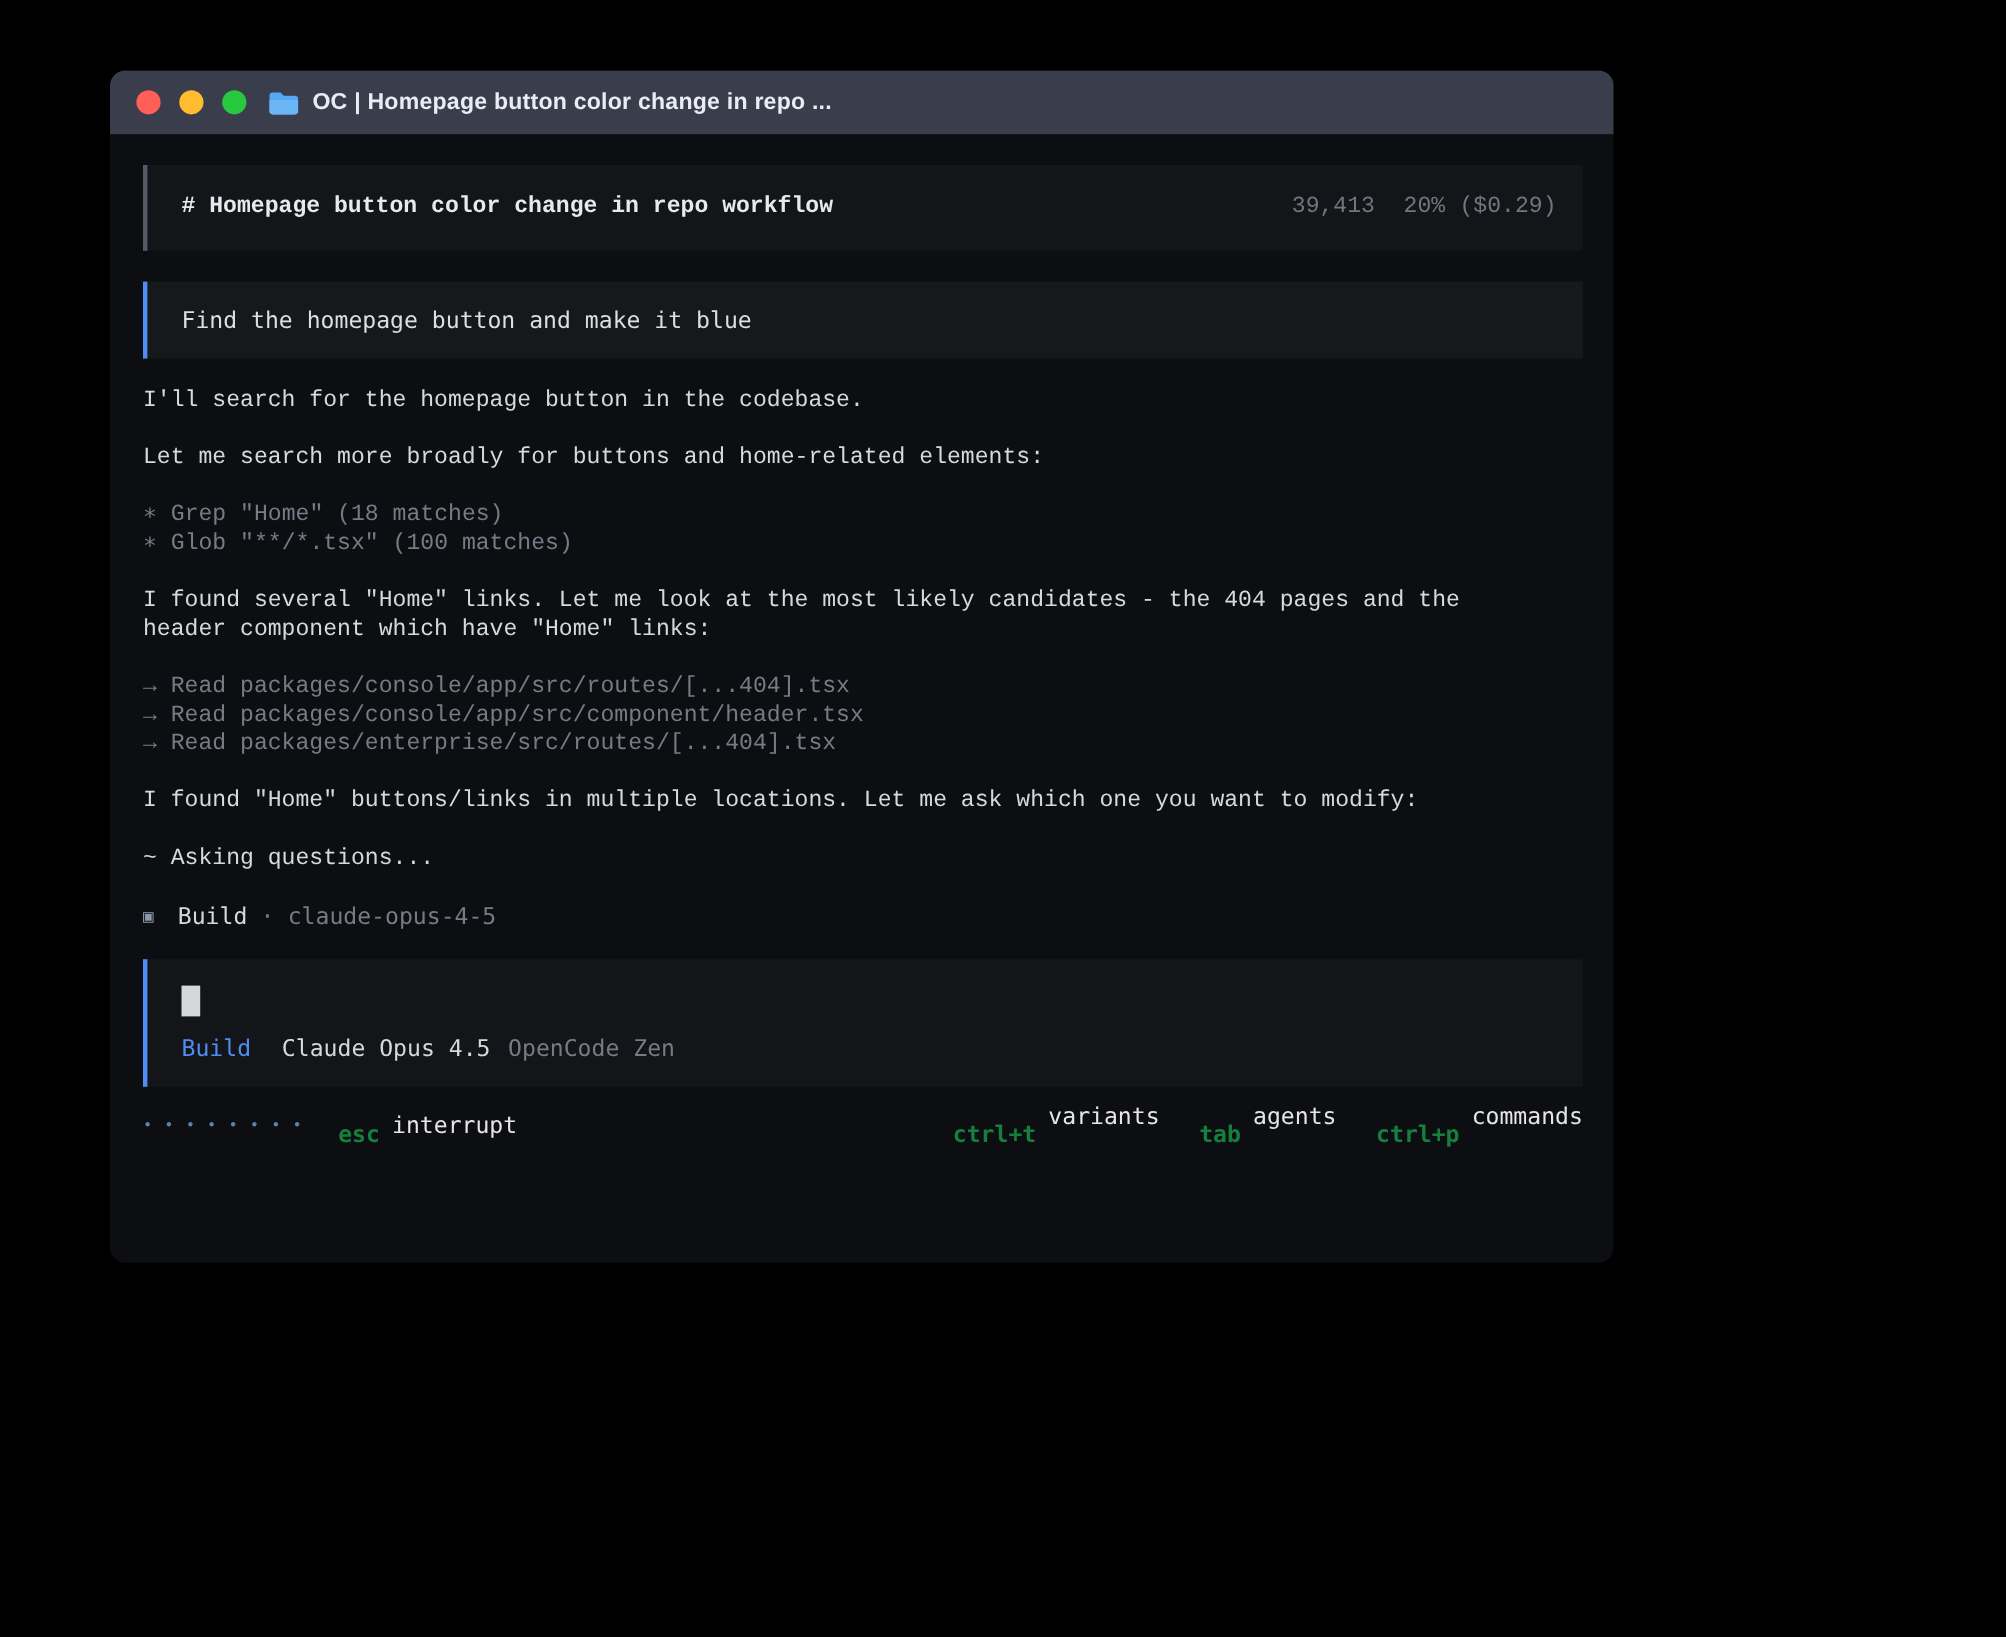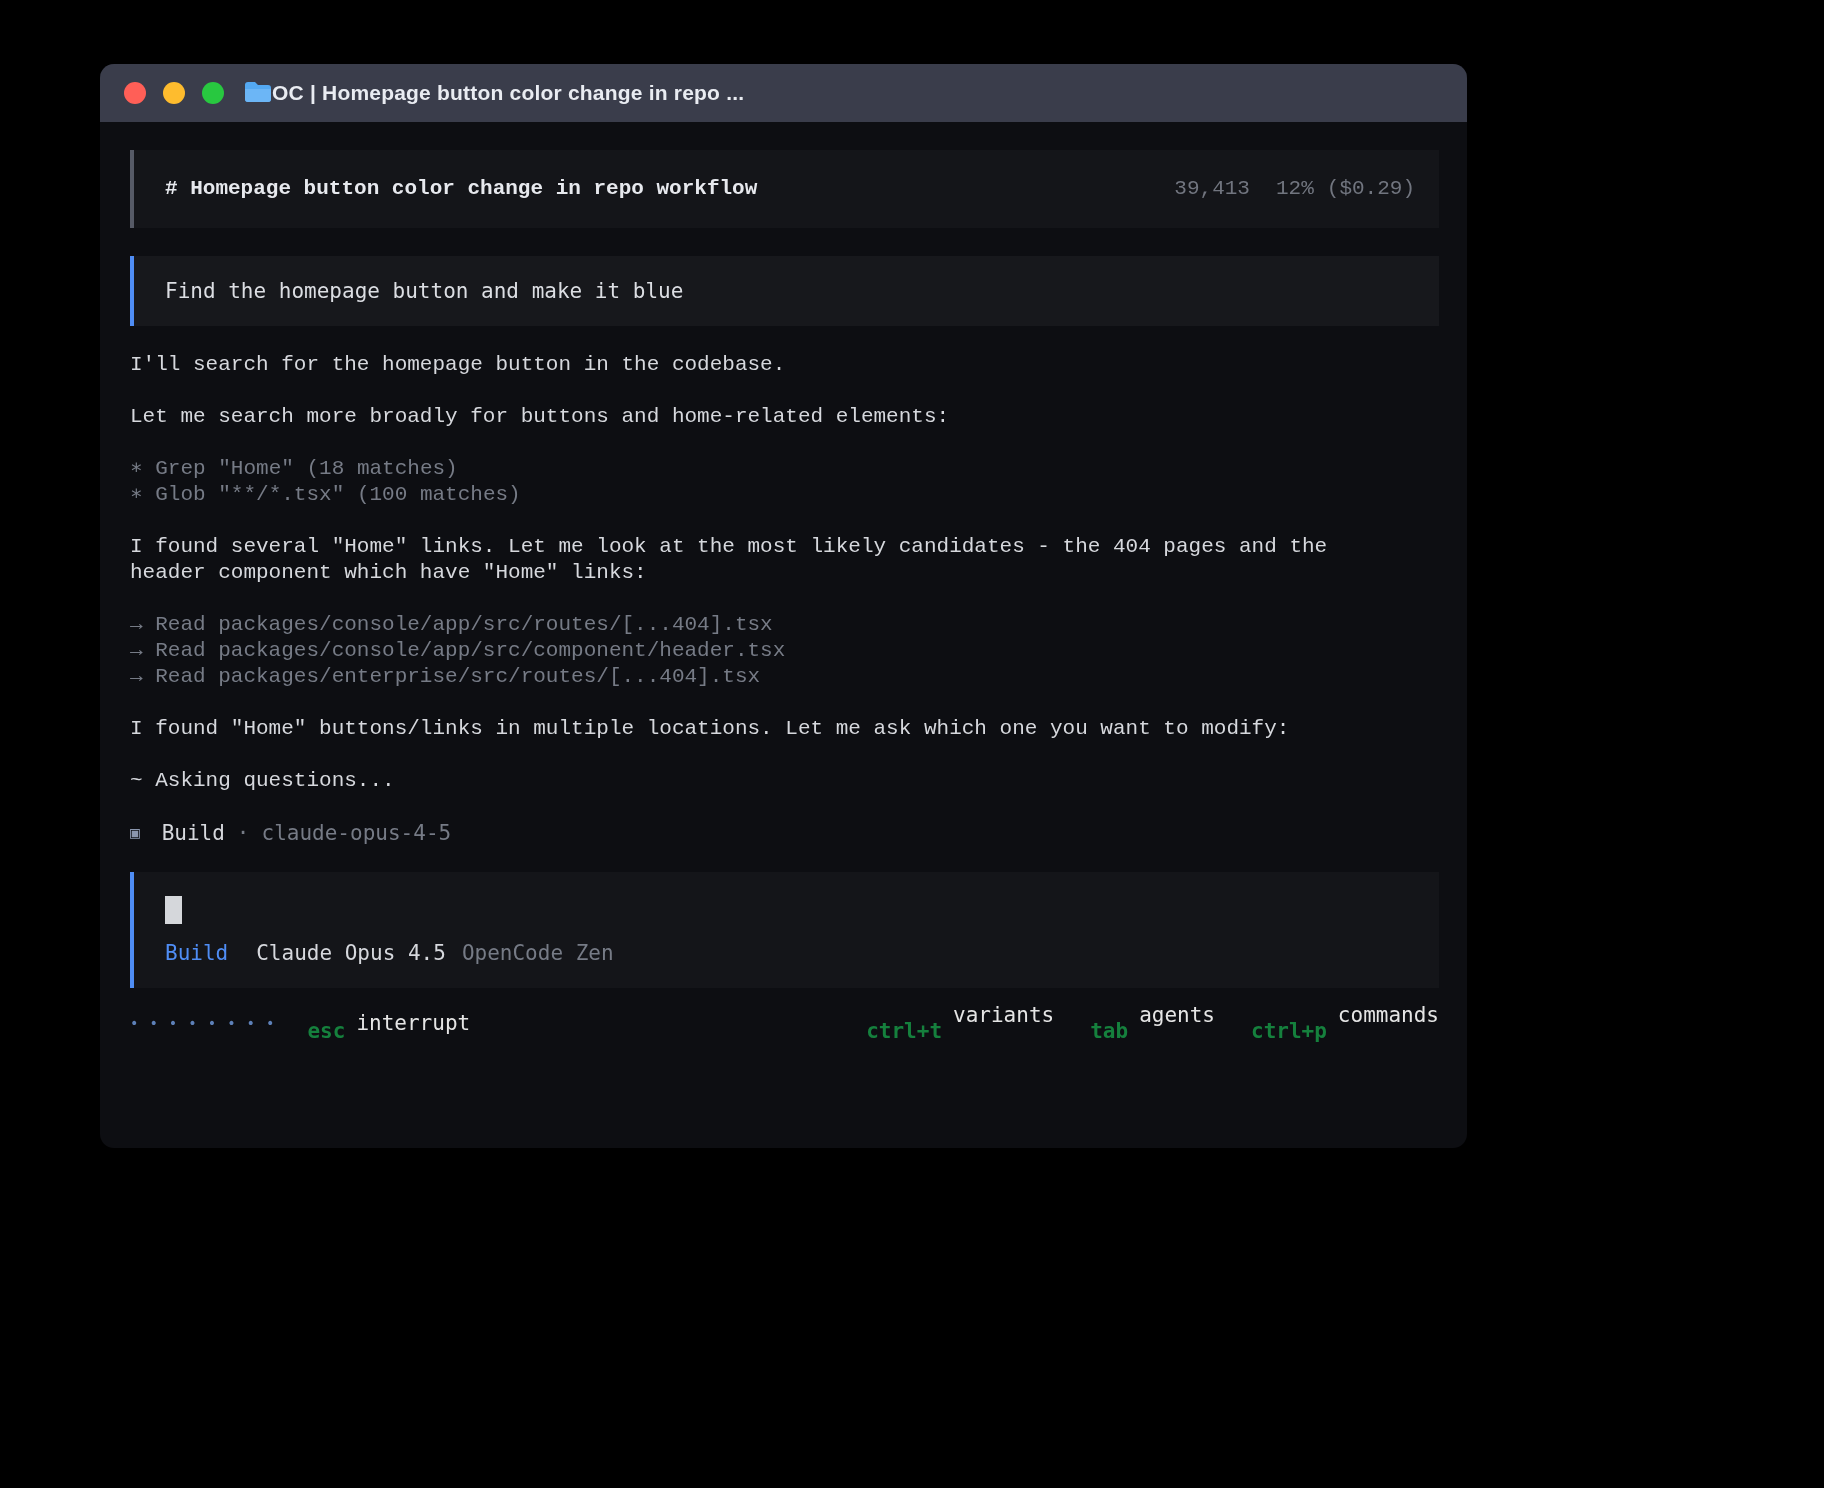--- a/index.html
+++ b/index.html
@@ -13,21 +13,21 @@
   }
   .titlebar {
     height:58px; background:#3a3d4b; display:flex; align-items:center;
     padding-left:24px;
   }
   .lights { display:flex; gap:17px; }
   .light { width:22px; height:22px; border-radius:50%; }
   .light.red { background:#ff5f57; }
   .light.yellow { background:#febc2e; }
   .light.green { background:#28c840; }
-  .titlegroup { margin-left:20px; display:flex; align-items:flex-start; }
+  .titlegroup { margin-left:20px; display:flex; align-items:flex-end; gap:12px; }
   .win-title {
     font-family:"Liberation Sans", sans-serif; font-weight:700;
     font-size:21px; color:#e9ecf2; letter-spacing:0.2px;
   }
 
   .body-area {
     padding:0 28px 0 30px;
     font-size:21px; line-height:26px; color:#d6d8dd;
   }
 
@@ -102,21 +102,21 @@
       <span class="win-title">OC | Homepage button color change in repo ...</span>
     </div>
   </div>
 
   <div class="body-area">
 
     <div class="hdr">
       <span class="hdr-title"># Homepage button color change in repo workflow</span>
       <span class="hdr-right">
         <span class="tokens">39,413</span>
-        <span class="pct">12%</span>
+        <span class="pct">20%</span>
         <span class="cost">($0.29)</span>
       </span>
     </div>
 
     <div class="user-msg">
       <span>Find the homepage button and make it blue</span>
     </div>
 
     <div id="conversation">
         <div class="block txt">

